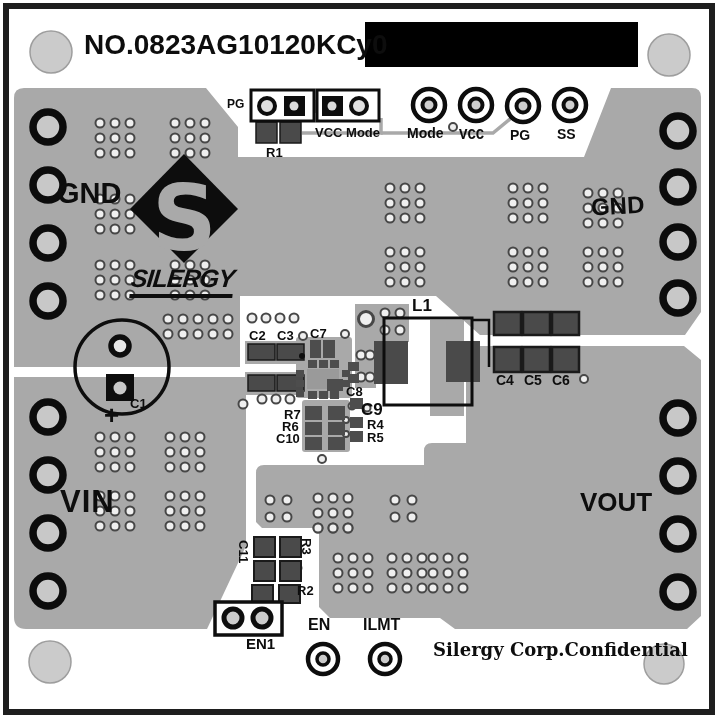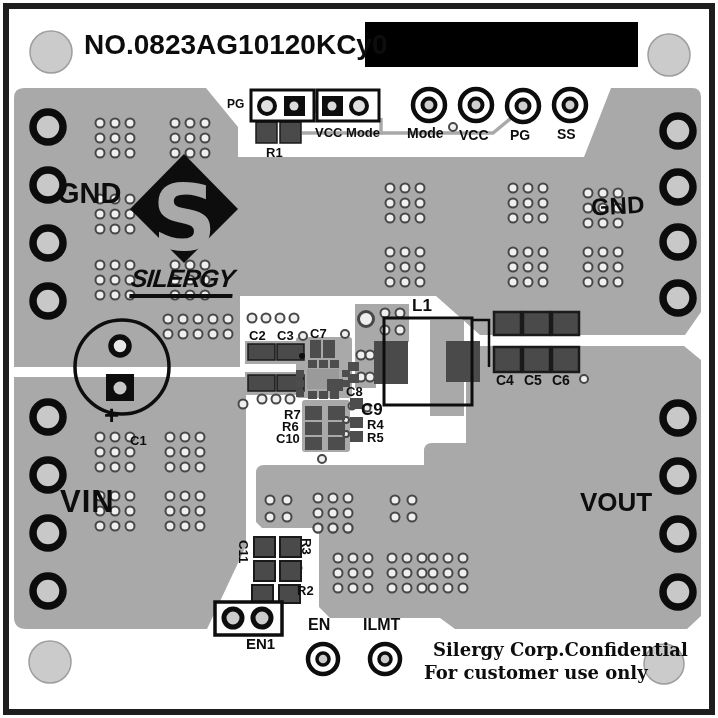--- a/index.html
+++ b/index.html
@@ -268,21 +268,21 @@
 
   <div class="redact"></div>
 
   <div class="lbl title" style="left:84px;top:31px;">NO.0823AG10120KCy0</div>
 
   <div class="lbl" style="left:227px;top:98px;font-size:12px;">PG</div>
   <div class="lbl" style="left:315px;top:126px;font-size:13px;">VCC Mode</div>
   <div class="lbl" style="left:266px;top:146px;font-size:13px;">R1</div>
 
   <div class="lbl" style="left:407px;top:126px;font-size:14px;">Mode</div>
-  <div class="lbl" style="left:459px;top:128px;font-size:14px;">VCC</div>
+  <div class="lbl" style="left:459px;top:128px;font-size:14px;font-family:Liberation Mono, monospace;">VCC</div>
   <div class="lbl" style="left:510px;top:128px;font-size:14px;">PG</div>
   <div class="lbl" style="left:557px;top:127px;font-size:14px;">SS</div>
 
   <div class="lbl" style="left:57px;top:179px;font-size:29px;">GND</div>
   <div class="lbl" style="left:591px;top:194px;font-size:24px;transform:rotate(-3deg);">GND</div>
   <div class="lbl" style="left:60px;top:486px;font-size:31px;letter-spacing:1px;">VIN</div>
   <div class="lbl" style="left:580px;top:489px;font-size:26px;">VOUT</div>
 
   <div class="logo-s">S</div>
   <div class="wordmark">SILERGY</div>
@@ -295,26 +295,25 @@
   <div class="lbl" style="left:361px;top:401px;font-size:17px;">C9</div>
   <div class="lbl" style="left:284px;top:408px;font-size:13px;">R7</div>
   <div class="lbl" style="left:282px;top:420px;font-size:13px;text-align:right;">R6</div>
   <div class="lbl" style="left:276px;top:432px;font-size:13px;">C10</div>
   <div class="lbl" style="left:367px;top:418px;font-size:13px;">R4</div>
   <div class="lbl" style="left:367px;top:431px;font-size:13px;">R5</div>
   <div class="lbl" style="left:496px;top:373px;font-size:14px;">C4</div>
   <div class="lbl" style="left:524px;top:373px;font-size:14px;">C5</div>
   <div class="lbl" style="left:552px;top:373px;font-size:14px;">C6</div>
   <div class="lbl" style="left:104px;top:402px;font-size:26px;">+</div>
-  <div class="lbl" style="left:130px;top:434px;font-size:13px;">C1</div>
+  <div class="lbl" style="left:130px;top:397px;font-size:13px;">C1</div>
   <div class="lbl rot90" style="left:250px;top:540px;font-size:13px;">C11</div>
   <div class="lbl rot90" style="left:313px;top:538px;font-size:13px;">R3</div>
   <div class="lbl" style="left:297px;top:584px;font-size:13px;">R2</div>
 
   <div class="lbl" style="left:246px;top:636px;font-size:15px;">EN1</div>
   <div class="lbl" style="left:308px;top:617px;font-size:16px;">EN</div>
   <div class="lbl" style="left:363px;top:617px;font-size:16px;">ILMT</div>
 
   <div class="lbl serif" style="left:409px;top:641px;font-size:18px;margin-left:24px;">Silergy Corp.Confidential</div>
-  <div class="lbl serif" style="left:424px;top:664px;font-size:18px;">For customer use only</div>
 
   <div class="frame"></div>
 </div>
 
 </body></html>

